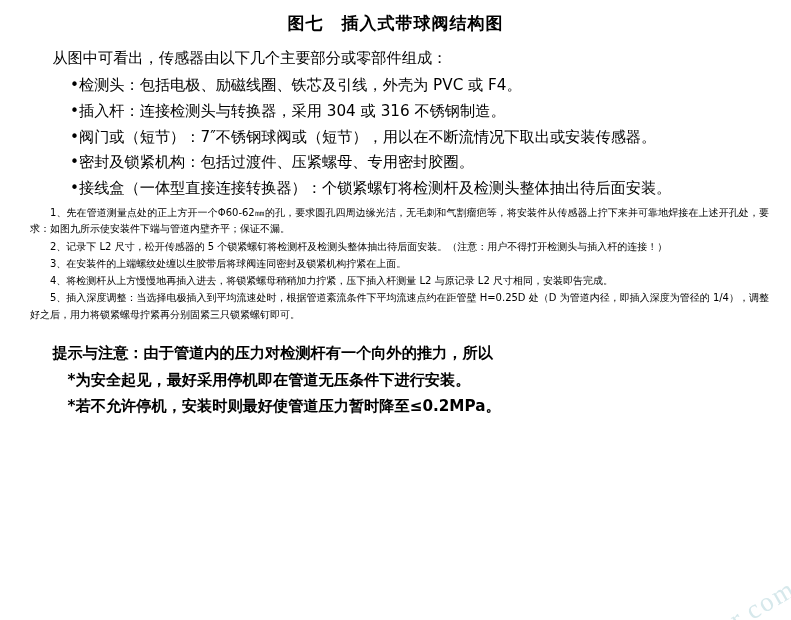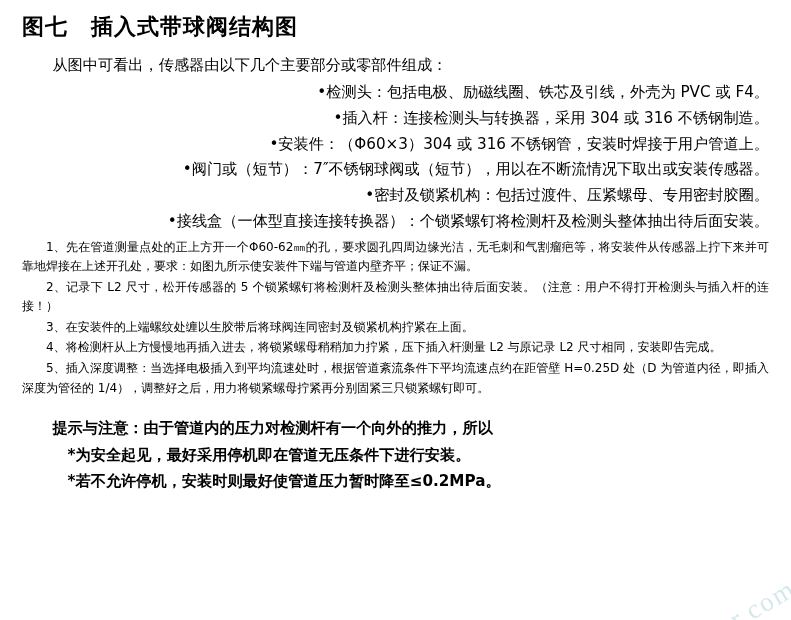--- a/index.html
+++ b/index.html
@@ -35,22 +35,23 @@
     opacity: 0.85;
     white-space: nowrap;
     pointer-events: none;
     z-index: 0;
   }
   .content {
     position: relative;
     z-index: 1;
   }
   .doc-title {
+    text-align: center;
     font-weight: bold;
-    font-size: 22px;
+    font-size: 17px;
     letter-spacing: 1px;
     margin: 4px 0 10px 0;
     line-height: 1.4;
   }
   .intro {
     font-size: 15.2px;
     line-height: 1.6;
     margin: 0 0 3px 0;
     text-indent: 2em;
   }
@@ -58,36 +59,35 @@
     margin: 0 0 4px 0;
     padding: 0;
     list-style: none;
   }
   .bullets li {
     font-size: 15.2px;
     line-height: 1.63;
     padding-left: 62px;
     text-indent: -14px;
     margin: 0 0 1px 0;
-    text-align: right;
   }
   .bullets li .dot {
     font-size: 15.2px;
   }
   .numbered {
     margin: 0;
     padding: 0;
     list-style: none;
   }
   .numbered li {
-    font-size: 12px;
+    font-size: 10px;
     line-height: 1.63;
     text-align: justify;
     text-indent: 2em;
-    margin: 0 0 1px 0;
+    margin: 0 0 1px 8px;
   }
   .notice {
     margin-top: 17px;
   }
   .notice .line {
     font-weight: bold;
     font-size: 15.2px;
     line-height: 1.75;
     text-indent: 2em;
   }
@@ -107,21 +107,20 @@
 
   <div class="content">
 
     <div class="doc-title">图七　插入式带球阀结构图</div>
 
     <p class="intro">从图中可看出，传感器由以下几个主要部分或零部件组成：</p>
 
     <ul class="bullets">
       <li><span class="dot">•</span><span>检测头：包括电极、励磁线圈、铁芯及引线，外壳为 PVC 或 F4。</span></li>
       <li><span class="dot">•</span><span>插入杆：连接检测头与转换器，采用 304 或 316 不锈钢制造。</span></li>
-      <li><span class="dot">•</span><span>安装件：（Φ60×3）304 或 316 不锈钢管，安装时焊接于用户管道上。</span></li>
       <li><span class="dot">•</span><span>阀门或（短节）：7″不锈钢球阀或（短节），用以在不断流情况下取出或安装传感器。</span></li>
       <li><span class="dot">•</span><span>密封及锁紧机构：包括过渡件、压紧螺母、专用密封胶圈。</span></li>
       <li><span class="dot">•</span><span>接线盒（一体型直接连接转换器）：个锁紧螺钉将检测杆及检测头整体抽出待后面安装。</span></li>
     </ul>
 
     <ol class="numbered">
       <li>1、先在管道测量点处的正上方开一个Φ60-62㎜的孔，要求圆孔四周边缘光洁，无毛刺和气割瘤疤等，将安装件从传感器上拧下来并可靠地焊接在上述开孔处，要求：如图九所示使安装件下端与管道内壁齐平；保证不漏。</li>
       <li>2、记录下 L2 尺寸，松开传感器的 5 个锁紧螺钉将检测杆及检测头整体抽出待后面安装。（注意：用户不得打开检测头与插入杆的连接！）</li>
       <li>3、在安装件的上端螺纹处缠以生胶带后将球阀连同密封及锁紧机构拧紧在上面。</li>
       <li>4、将检测杆从上方慢慢地再插入进去，将锁紧螺母稍稍加力拧紧，压下插入杆测量 L2 与原记录 L2 尺寸相同，安装即告完成。</li>

